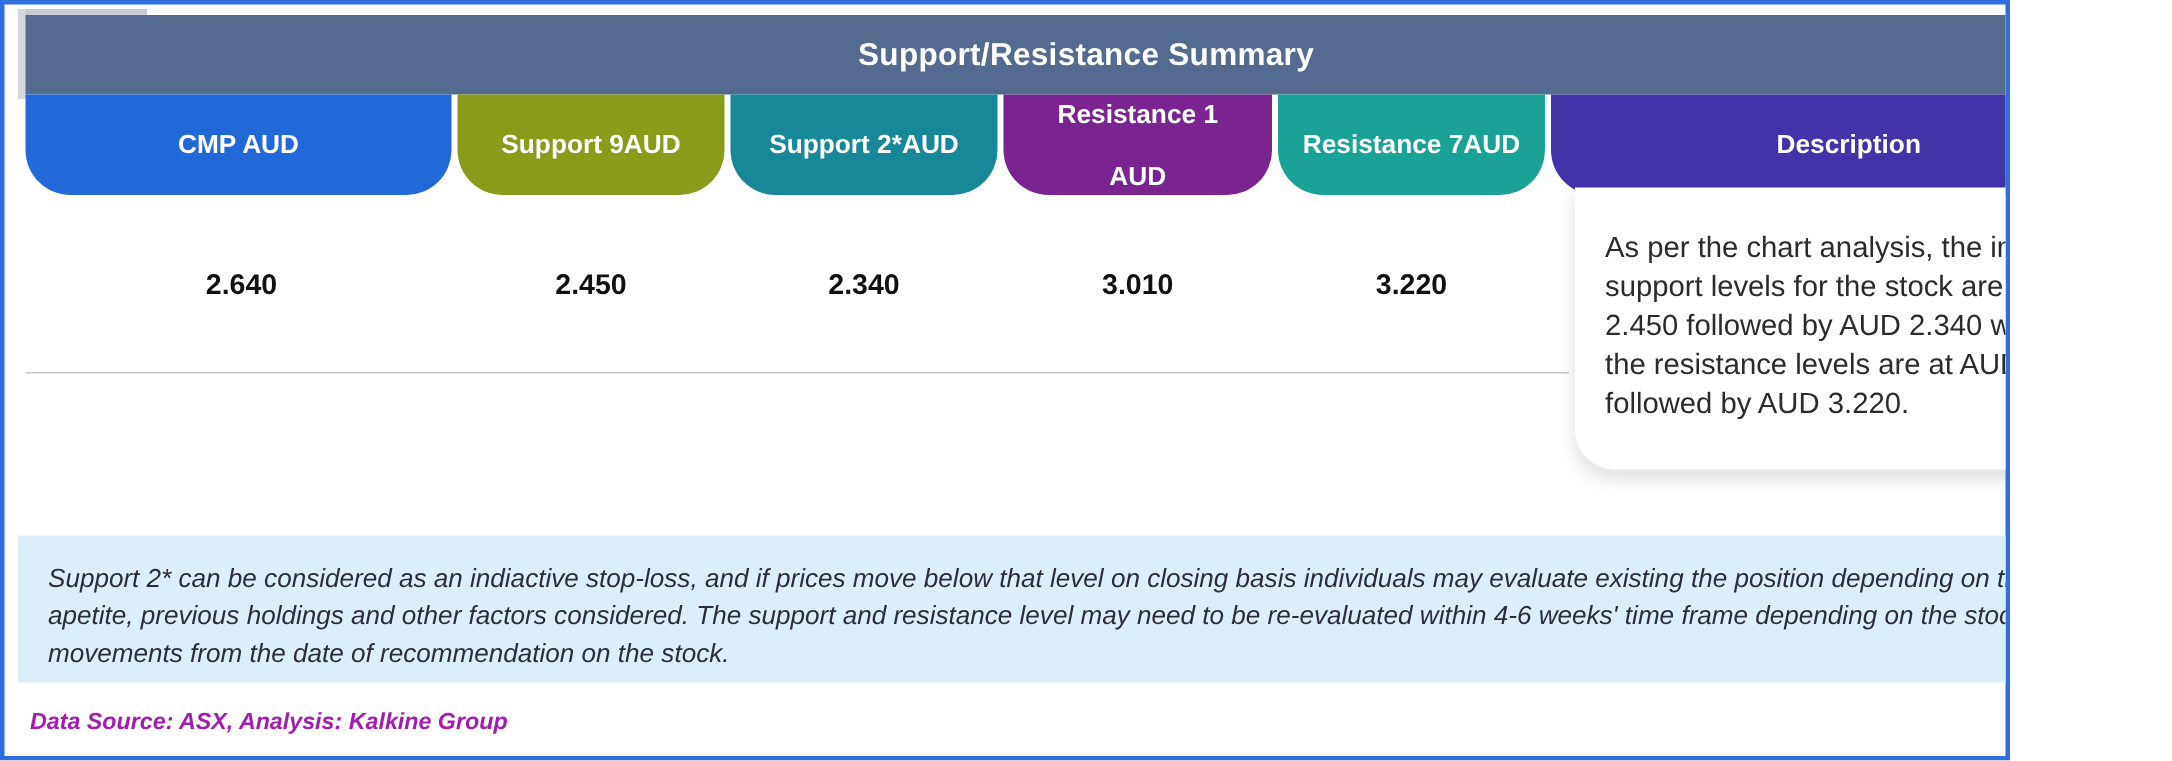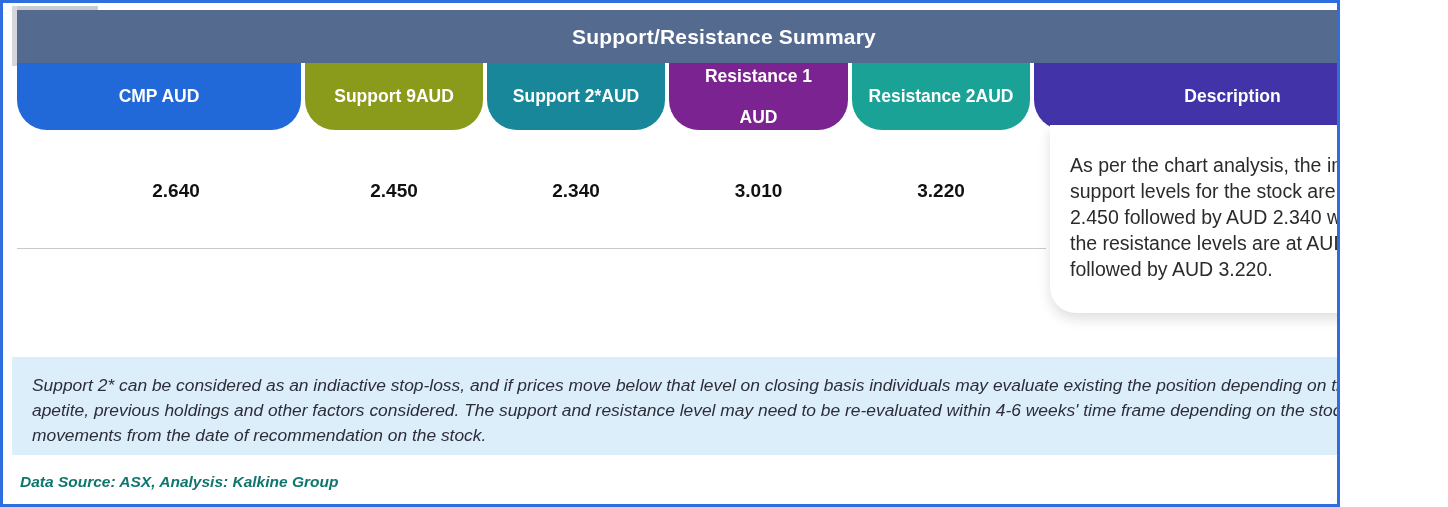--- a/index.html
+++ b/index.html
@@ -157,21 +157,21 @@
   }
 
   
   .source-line {
     position: absolute;
     left: 17px;
     top: 470px;
     font-style: italic;
     font-weight: bold;
     font-size: 15.5px;
-    color: #0f766e;
+    color: #a21caf;
   }
 </style>
 </head>
 <body>
 
 <div id="sr-root" style="border-color: rgb(47, 110, 222);">
 
   <div class="top-artifact"></div>
   <div class="left-artifact"></div>
 
@@ -192,31 +192,31 @@
         <span>Support 2*</span>
         <br>
         <span>AUD</span>
       </div>
     <div class="head-cell" id="hc3" style="left: 666px; width: 179px; background: rgb(123, 36, 145); flex-direction: column;">
         <span>Resistance 1</span>
         <br>
         <span>AUD</span>
       </div>
     <div class="head-cell" id="hc4" style="left: 849px; width: 178px; background: rgb(27, 162, 150);">
-        <span>Resistance 2</span>
+        <span>Resistance 7</span>
         <br>
         <span>AUD</span>
       </div>
     <div class="head-cell" id="hc5" style="left: 1031px; width: 397px; background: rgb(66, 51, 168);">
         <span>Description</span>
       </div>
   </div>
 
   <div class="values-row">
-    <div class="value-cell" id="vc0" style="left: 31px; width: 284px;">2.640</div>
+    <div class="value-cell" id="vc0" style="left: 16px; width: 284px;">2.640</div>
     <div class="value-cell" id="vc1" style="left: 302px; width: 178px;">2.450</div>
     <div class="value-cell" id="vc2" style="left: 484px; width: 178px;">2.340</div>
     <div class="value-cell" id="vc3" style="left: 666px; width: 179px;">3.010</div>
     <div class="value-cell" id="vc4" style="left: 849px; width: 178px;">3.220</div>
   </div>
 
   <div class="row-divider"></div>
 
   <div class="desc-card">
     <div class="desc-text">As per the chart analysis, the important support levels for the stock are at AUD 2.450 followed by AUD 2.340 whereas the resistance levels are at AUD 3.010 followed by AUD 3.220.</div>

